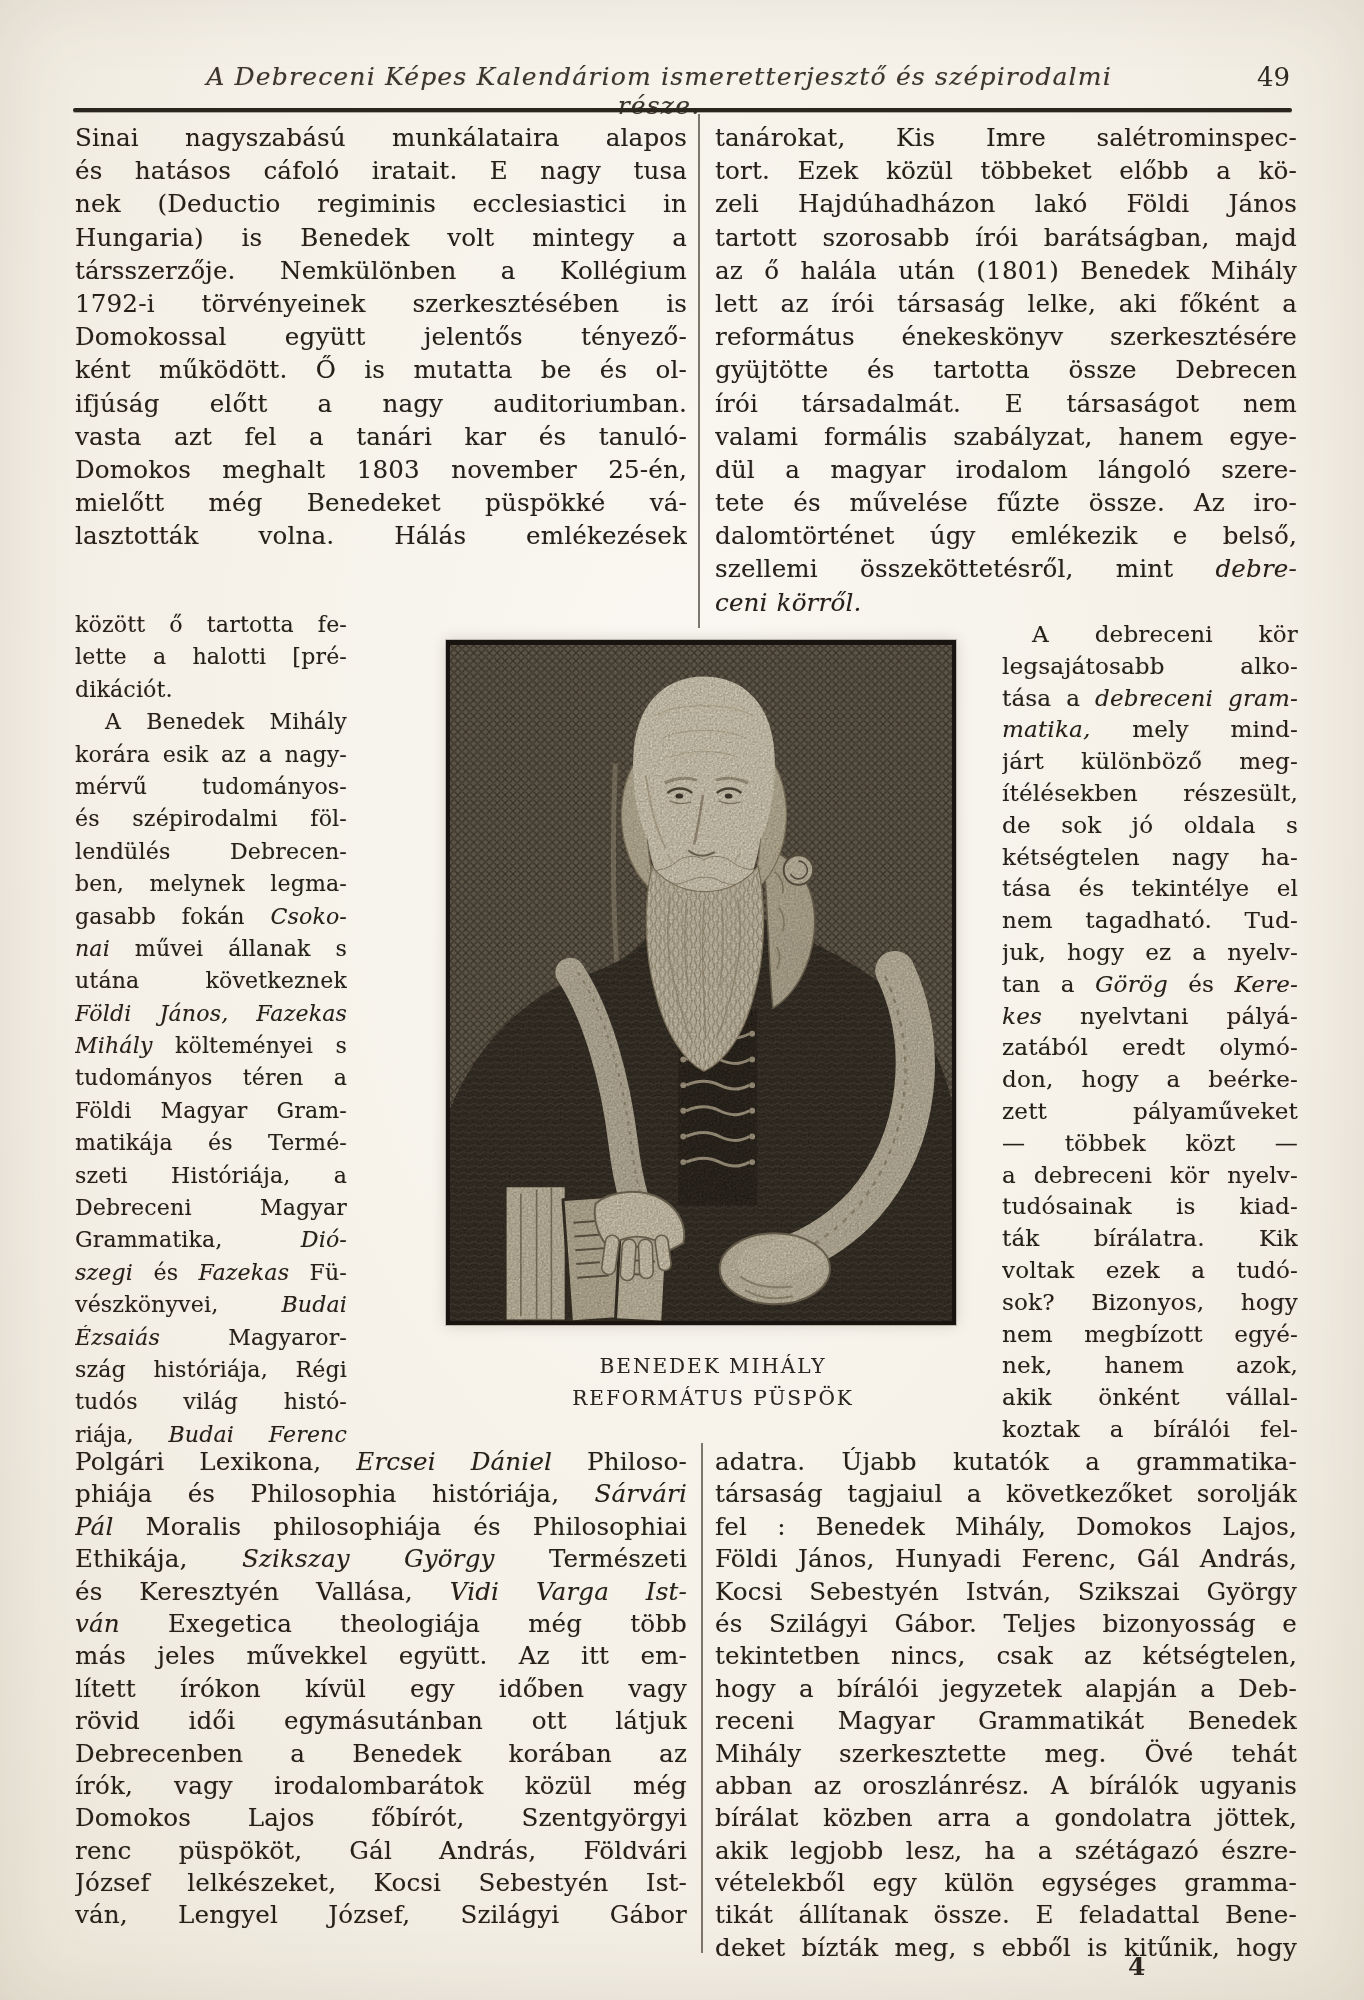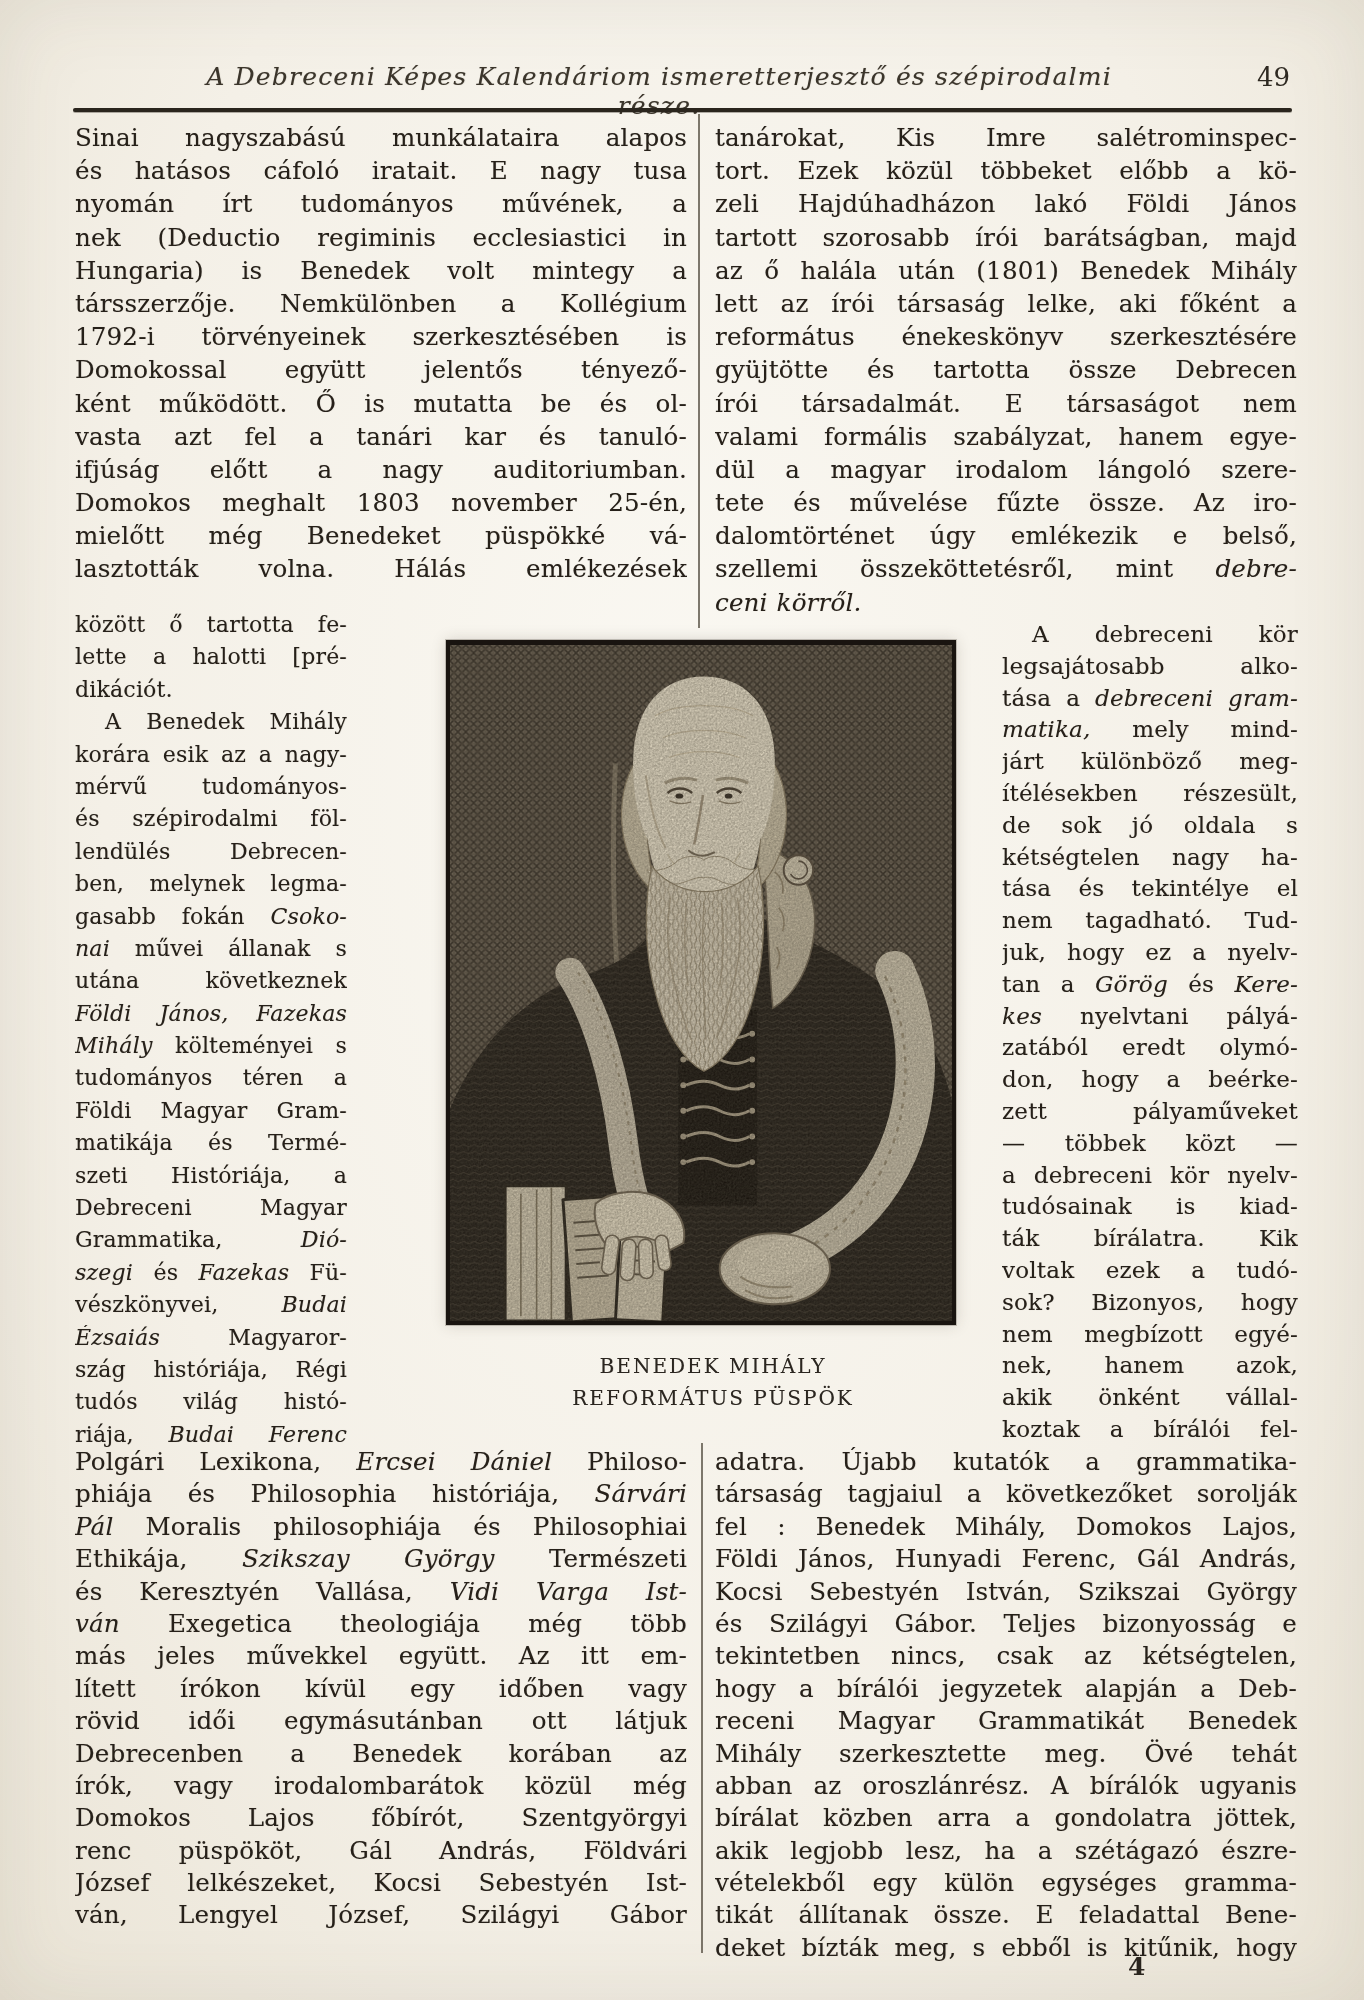--- a/index.html
+++ b/index.html
@@ -50,29 +50,28 @@
   <div id="running-header">A Debreceni Képes Kalendáriom ismeretterjesztő és szépirodalmi része.</div>
   <div id="page-number">49</div>
   <div id="header-rule"></div>
 
   <div class="vdivider" id="divider-top"></div>
   <div class="vdivider" id="divider-bottom"></div>
 
   <div class="block" id="col-a">
       <div class="line"><span>Sinai nagyszabású munkálataira alapos</span></div>
       <div class="line"><span>és hatásos cáfoló iratait. E nagy tusa</span></div>
-      <div class="line"><span>nyomán írt tudományos művének, a</span></div>
       <div class="line"><span>nek (Deductio regiminis ecclesiastici in</span></div>
       <div class="line"><span>Hungaria) is Benedek volt mintegy a</span></div>
       <div class="line"><span>társszerzője. Nemkülönben a Kollégium</span></div>
       <div class="line"><span>1792-i törvényeinek szerkesztésében is</span></div>
       <div class="line"><span>Domokossal együtt jelentős tényező-</span></div>
       <div class="line"><span>ként működött. Ő is mutatta be és ol-</span></div>
+      <div class="line"><span>ifjúság előtt a nagy auditoriumban.</span></div>
       <div class="line"><span>vasta azt fel a tanári kar és tanuló-</span></div>
-      <div class="line"><span>ifjúság előtt a nagy auditoriumban.</span></div>
       <div class="line"><span>Domokos meghalt 1803 november 25-én,</span></div>
       <div class="line"><span>mielőtt még Benedeket püspökké vá-</span></div>
       <div class="line"><span>lasztották volna. Hálás emlékezések</span></div>
     </div>
   <div class="block" id="col-d">
       <div class="line"><span>tanárokat, Kis Imre salétrominspec-</span></div>
       <div class="line"><span>tort. Ezek közül többeket előbb a kö-</span></div>
       <div class="line"><span>zeli Hajdúhadházon lakó Földi János</span></div>
       <div class="line"><span>tartott szorosabb írói barátságban, majd</span></div>
       <div class="line"><span>az ő halála után (1801) Benedek Mihály</span></div>

